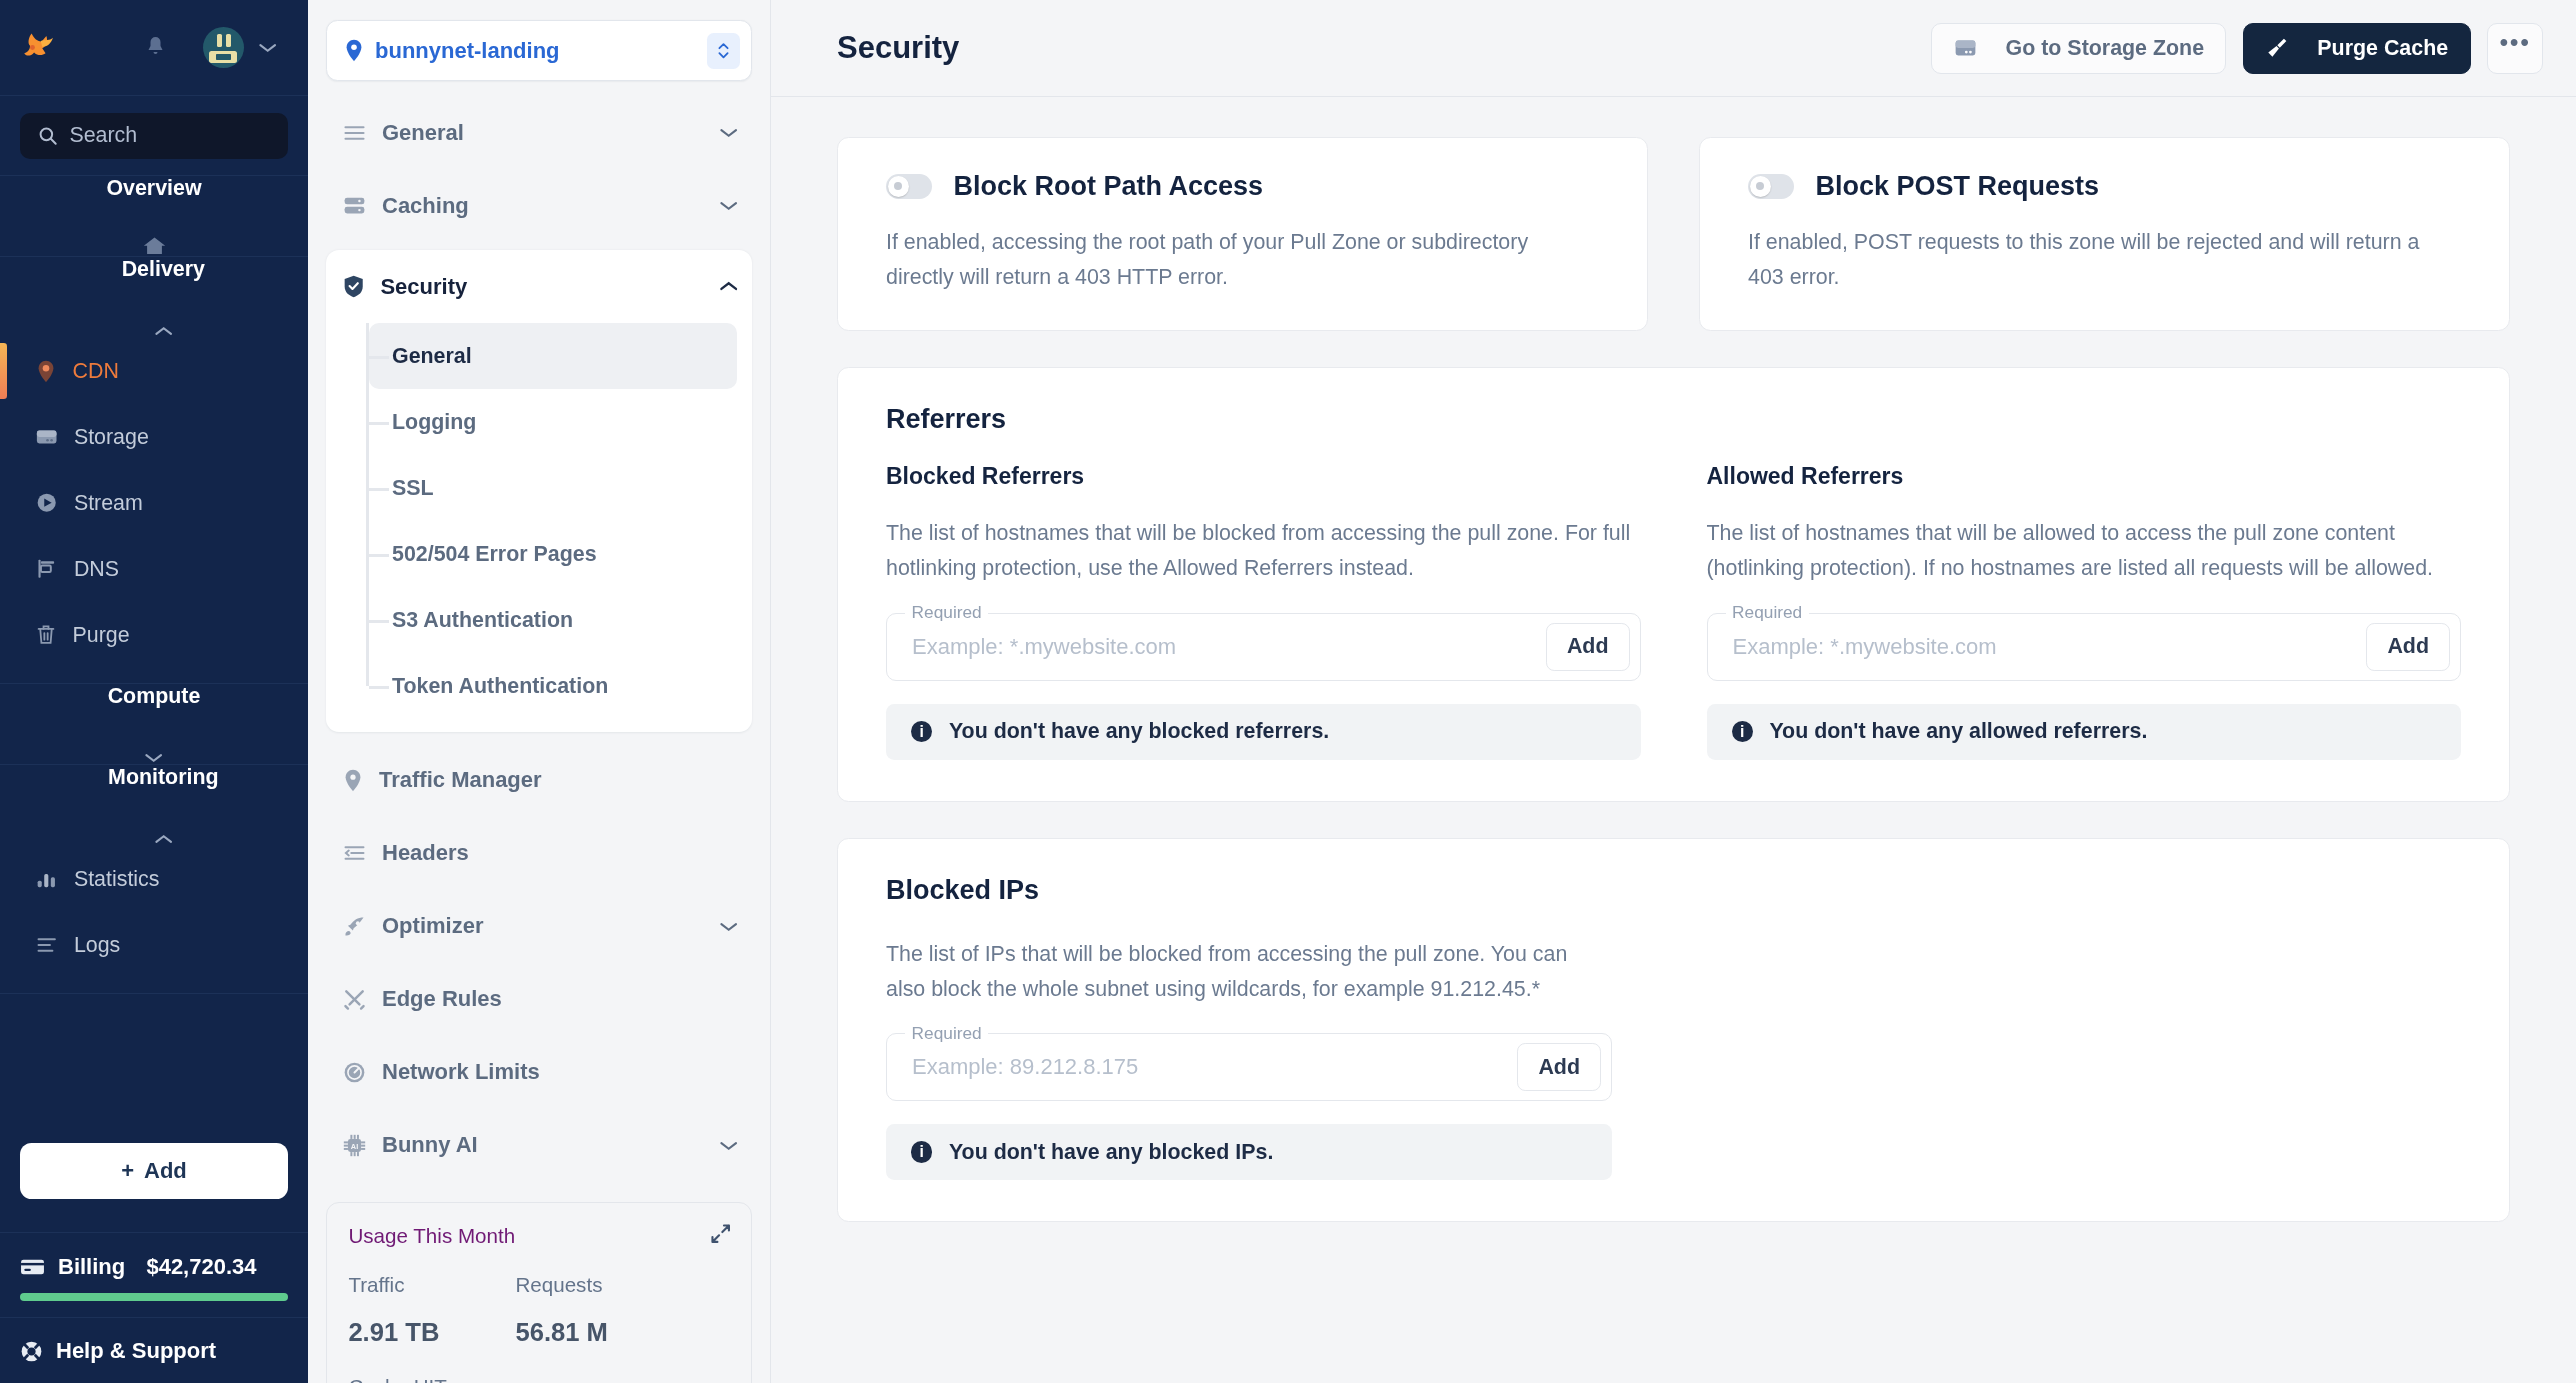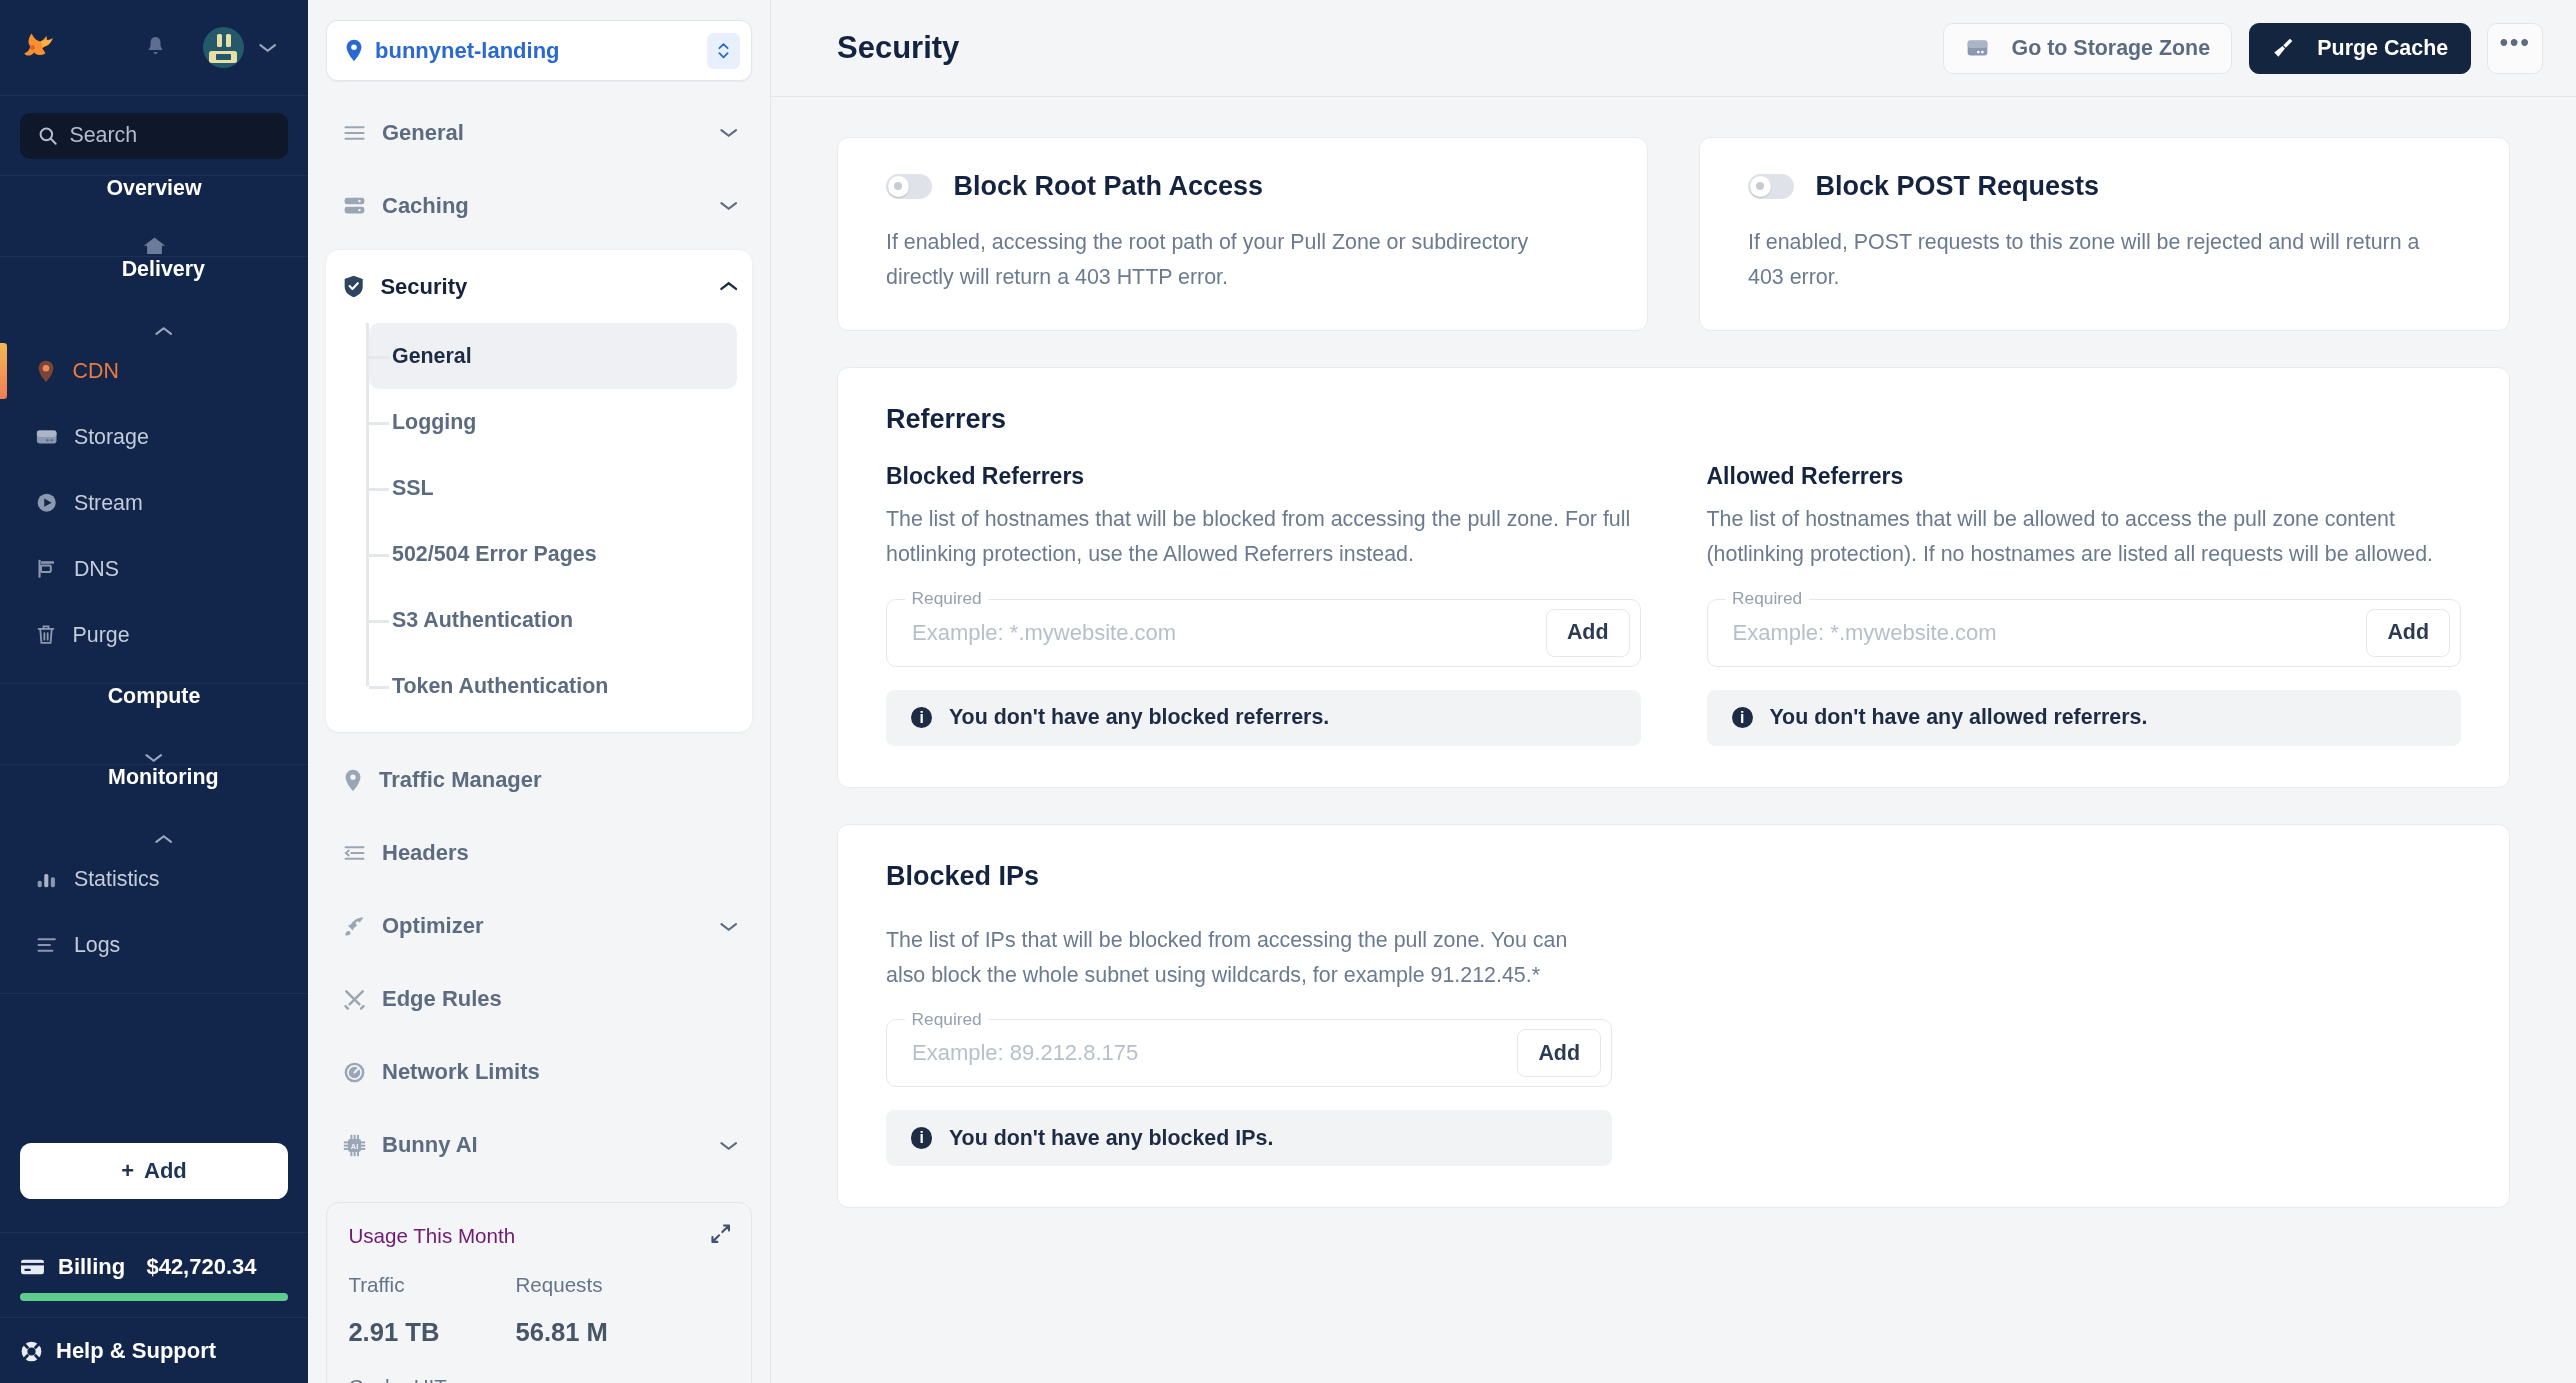--- a/index.html
+++ b/index.html
@@ -158,21 +158,21 @@
   
   .main { flex: 1; display: flex; flex-direction: column; min-width: 0; }
   .main-header {
     height: 97px; flex: 0 0 97px; background:#f4f5f7;
     border-bottom: 0.8px solid #e3e6eb;
     display: flex; align-items: center; padding: 0 33px 0 66px; gap: 16.5px;
   }
   .page-title { font-size: 31px; font-weight: bold; color:#14233f; flex: 1; }
   .btn {
     height: 51px; border-radius: 10px; display:flex; align-items:center;
-    gap: 23px; padding: 0 21.4px; font-size: 21.4px; font-weight: bold;
+    gap: 29px; padding: 0 21.4px; font-size: 21.4px; font-weight: bold;
     cursor:pointer; font-family: inherit; border: 0.8px solid #e2e6ec;
     background:#fbfbfc; color:#5c6b80;
   }
   .btn-dark { background:#14263f; color:#fff; border-color:#14263f; }
   .btn-icon {
     width: 56px; height: 51px; border-radius: 10px; border:0.8px solid #e2e6ec;
     background:#fbfbfc; color:#5c6b80; display:flex; align-items:center;
     justify-content:center; font-size: 25px; cursor:pointer;
     letter-spacing: 1.6px; padding-bottom: 11.5px;
   }
@@ -203,21 +203,21 @@
     margin-top: 23px; font-size: 21.4px; line-height: 1.62; color:#6b7a90;
     max-width: 726px;
   }
 
   .section-card { margin-top: 36px; padding: 36px 48px 41px; }
   .section-title { font-size: 27px; font-weight: bold; color:#14233f; }
   .cols { display:flex; gap: 66px; margin-top: 28px; }
   .col { flex: 1; min-width: 0; }
   .sub-title { font-size: 23px; font-weight: bold; color:#14233f; }
   .sub-desc {
-    margin-top: 12px; font-size: 21.4px; line-height: 1.64; color:#6b7a90;
+    margin-top: 26px; font-size: 21.4px; line-height: 1.64; color:#6b7a90;
   }
 
   .field {
     position: relative; margin-top: 26px;
     border: 0.8px solid #e4e7ec; border-radius: 10px;
     height: 68px; display:flex; align-items:center; padding: 0 10px 0 25px;
   }
   .field-legend {
     position:absolute; top: -11.5px; left: 18px; background:#fff;
     padding: 0 6.6px; font-size: 17.3px; color:#94a0b2;

